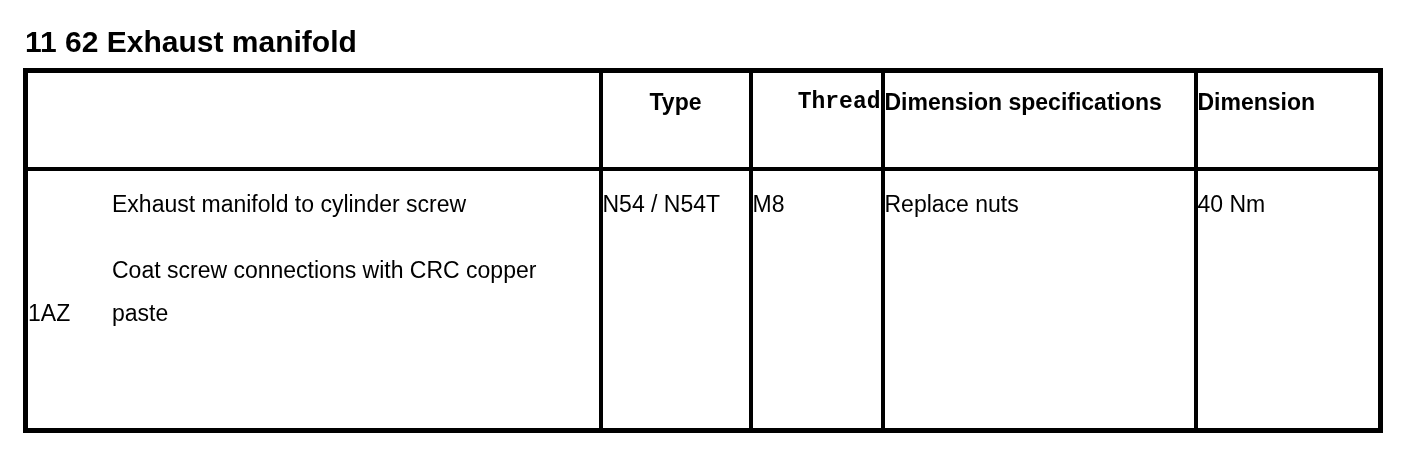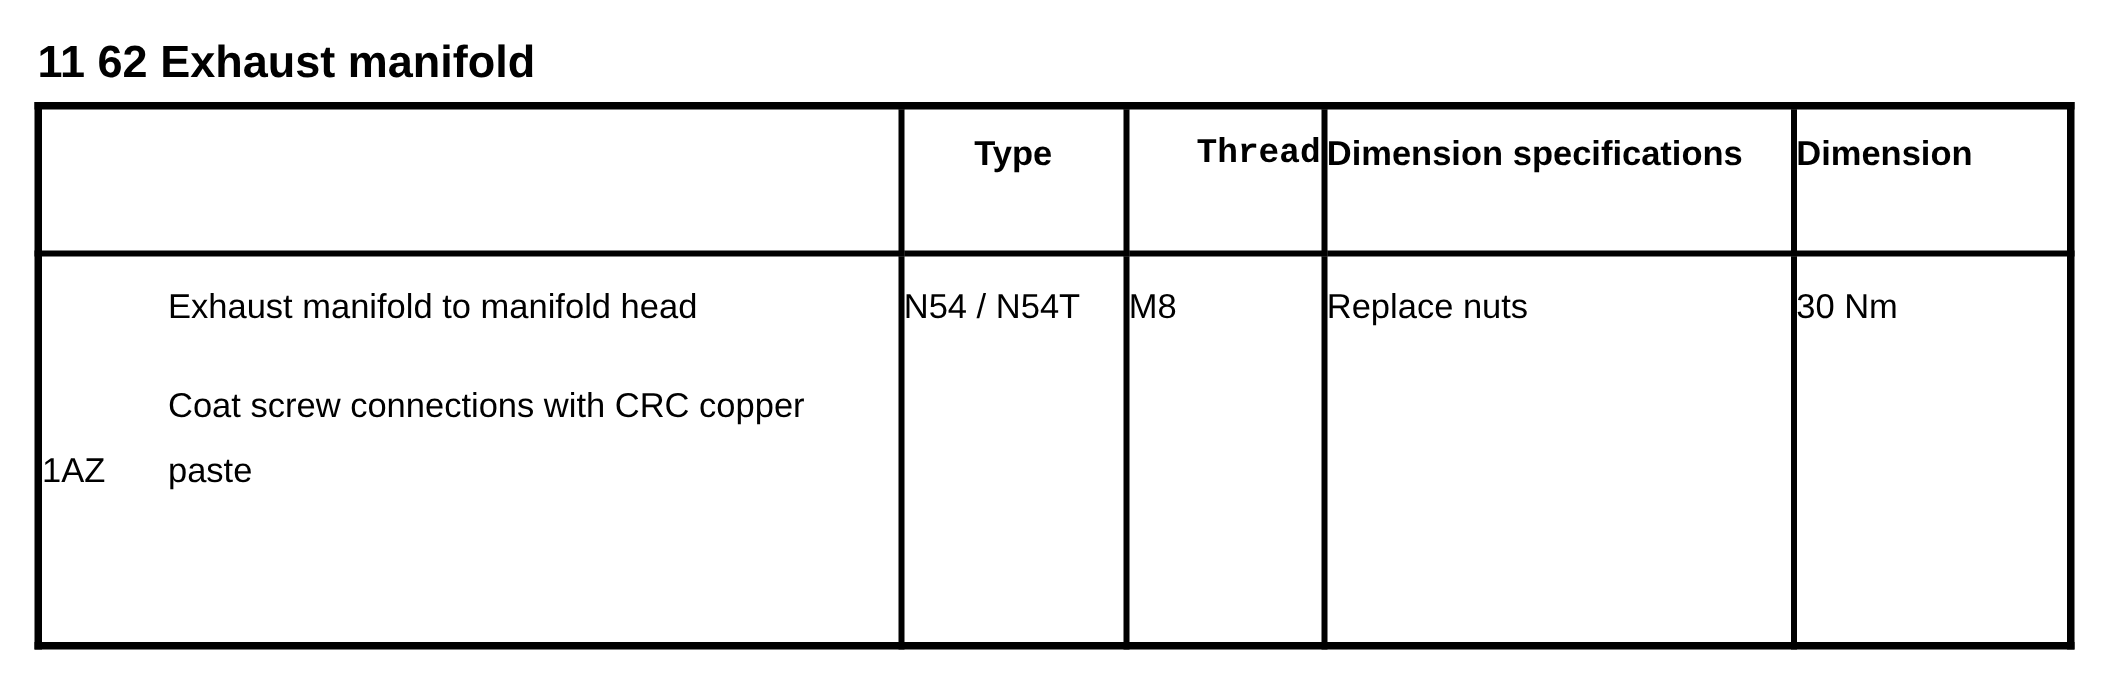--- a/index.html
+++ b/index.html
@@ -87,24 +87,24 @@
     <th class="h-type">Type</th>
     <th class="h-thread">Thread</th>
     <th class="h-tight">Dimension specifications</th>
     <th class="h-dim">Dimension</th>
   </tr>
   <tr class="row">
     <td class="b-item">
       <div class="item-flex">
         <span class="code">1AZ</span>
         <div class="desc">
-          <p>Exhaust manifold to manifold head</p>
+          <p>Exhaust manifold to cylinder screw</p>
           <p class="note">Coat screw connections with CRC copper paste</p>
         </div>
       </div>
     </td>
     <td class="b-type">N54 / N54T</td>
     <td class="b-thread">M8</td>
     <td class="b-tight">Replace nuts</td>
-    <td class="b-dim">30 Nm</td>
+    <td class="b-dim">40 Nm</td>
   </tr>
 </tbody>
   </table>
 
 </body></html>

